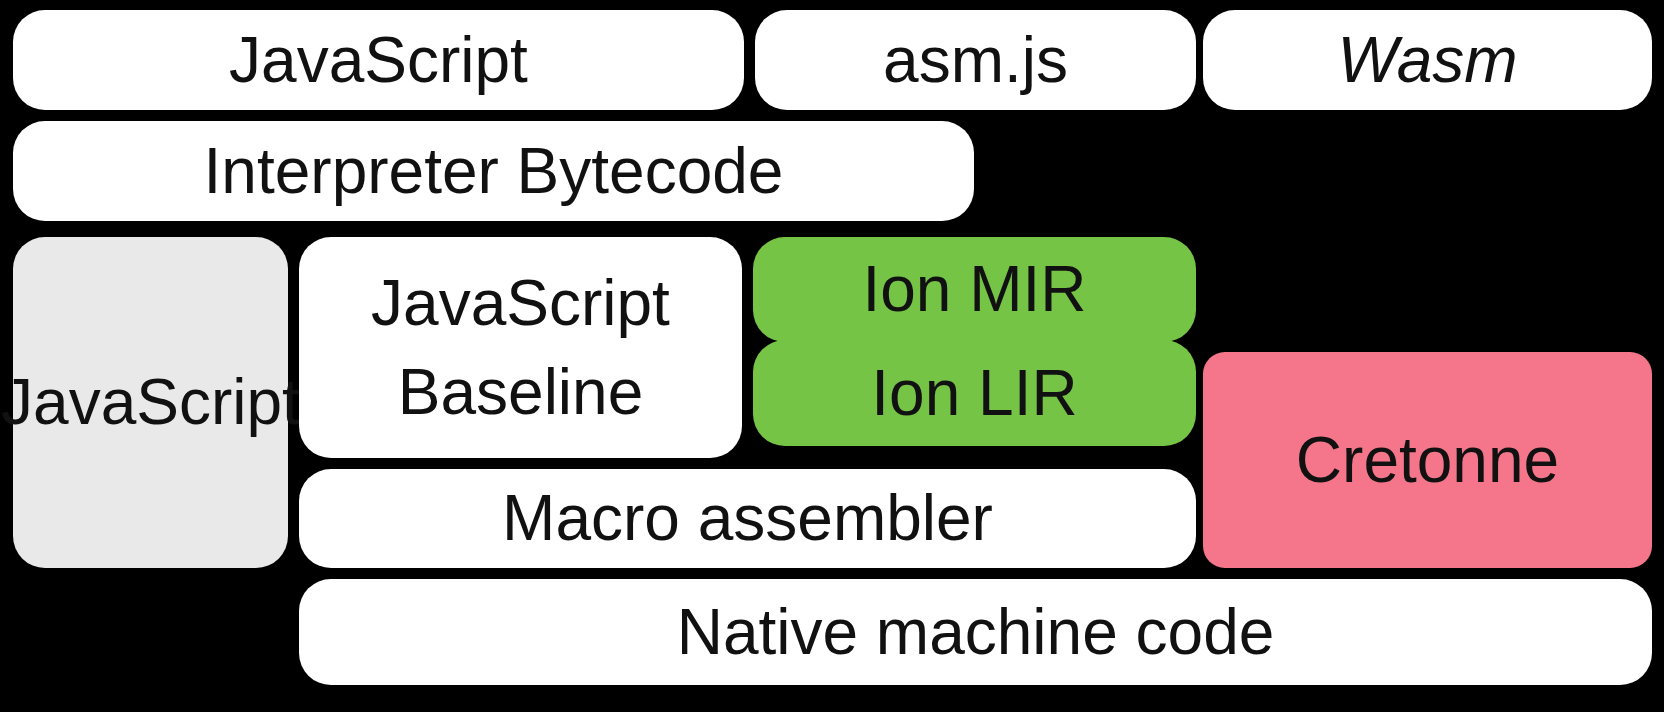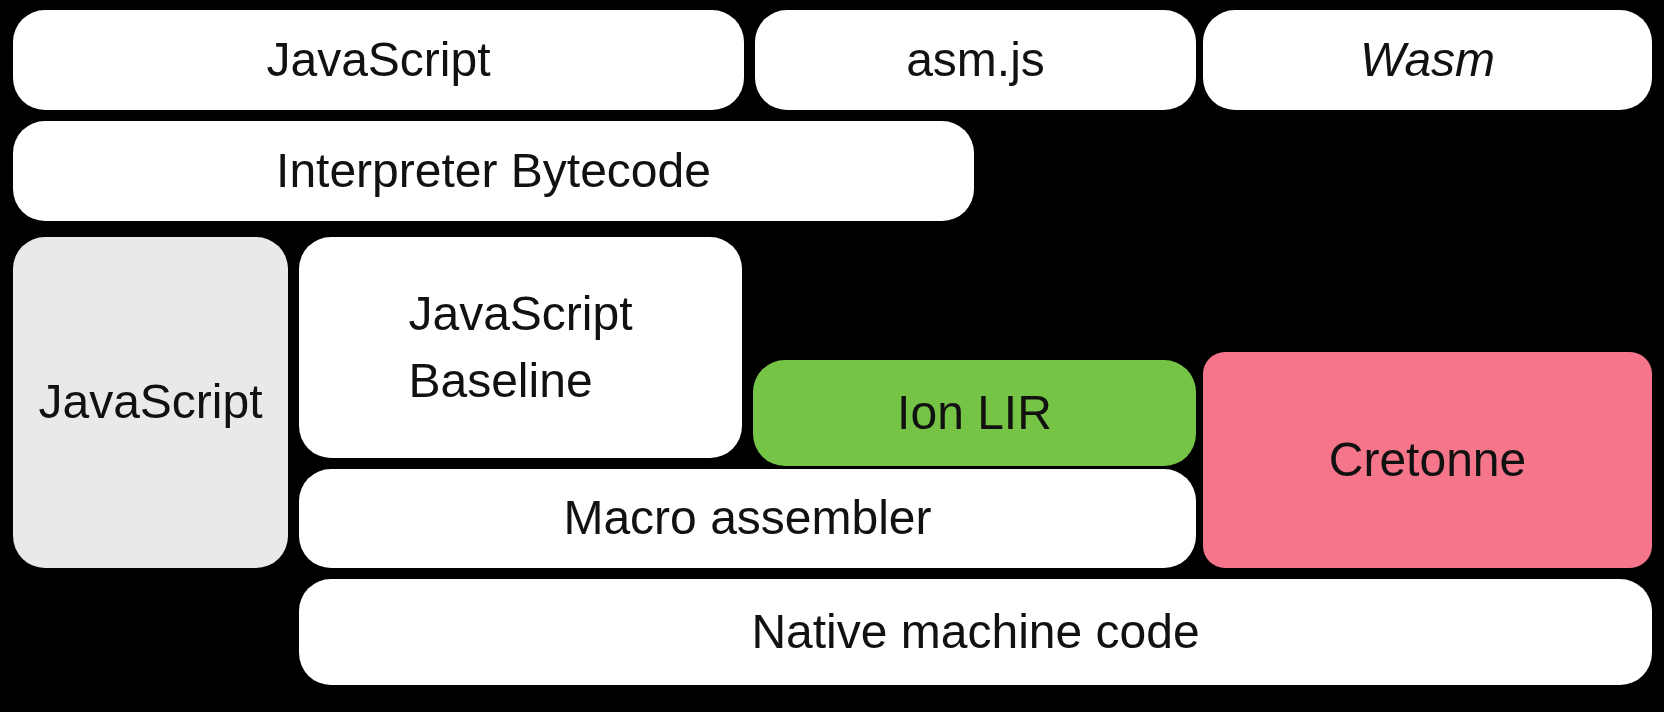--- a/index.html
+++ b/index.html
@@ -19,22 +19,22 @@
     background:var(--background);
     overflow:hidden;
     font-family:"Liberation Sans", sans-serif;
   }
   .box{
     position:absolute;
     border-radius:32px;
     display:flex;
     align-items:center;
     justify-content:center;
-    text-align:left;
-    font-size:48px;
+    text-align:center;
+    font-size:64px;
     line-height:1.38;
     color:var(--text);
     white-space:pre-line;
   }
   .fill-white{background:var(--box-white);}
   .fill-gray{background:var(--box-gray);}
   .fill-green{background:var(--box-green);}
   .fill-pink{background:var(--box-pink);border-radius:22px;}
 </style>
 </head>
@@ -49,22 +49,23 @@
   <div class="box fill-white" style="left:1203px;top:10px;  width:449px;  height:100px;font-style:italic;">Wasm</div>
 
   <div class="box fill-white" style="left:13px;  top:121px; width:961px;  height:100px;">Interpreter Bytecode</div>
 
 
   <div class="box fill-gray" style="left:13px;  top:237px; width:275px;  height:331px;">JavaScript</div>
 
   <div class="box fill-white" style="left:299px; top:237px; width:443px;  height:221px;">JavaScript
 Baseline</div>
 
+  <div class="box fill-green" style="left:753px; top:237px; width:443px;  height:105px;">Ion MIR</div>
 
-  <div class="box fill-green" style="left:753px; top:360px; width:443px;  height:106px;">Ion LIR</div>
+  <div class="box fill-green" style="left:753px; top:340px; width:443px;  height:106px;">Ion LIR</div>
 
   <div class="box fill-pink" style="left:1203px;top:352px; width:449px;  height:216px;">Cretonne</div>
 
   <div class="box fill-white" style="left:299px; top:469px; width:897px;  height:99px;">Macro assembler</div>
 
   <div class="box fill-white" style="left:299px; top:579px; width:1353px; height:106px;">Native machine code</div>
 
 </div>
 
 </body></html>

